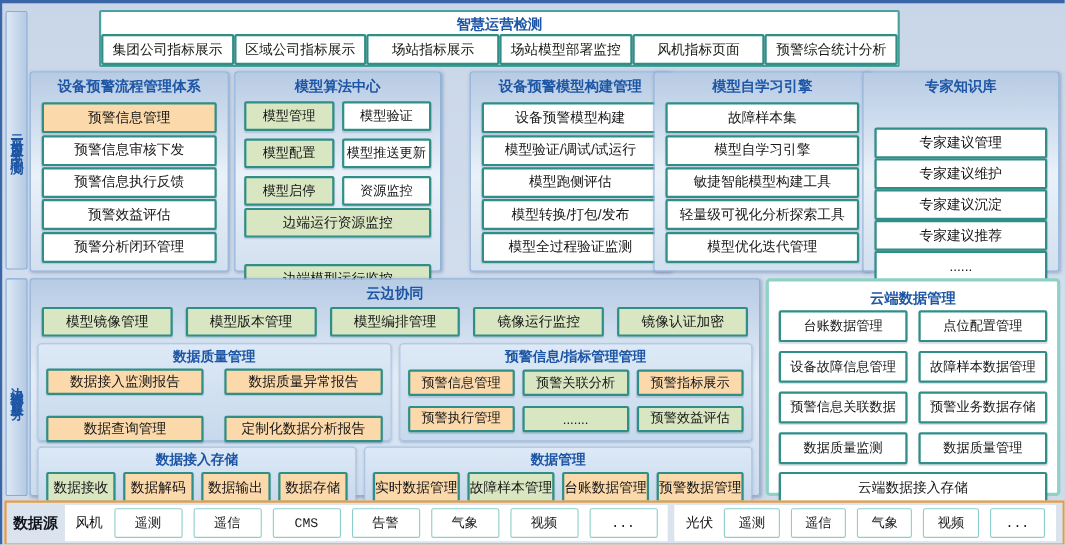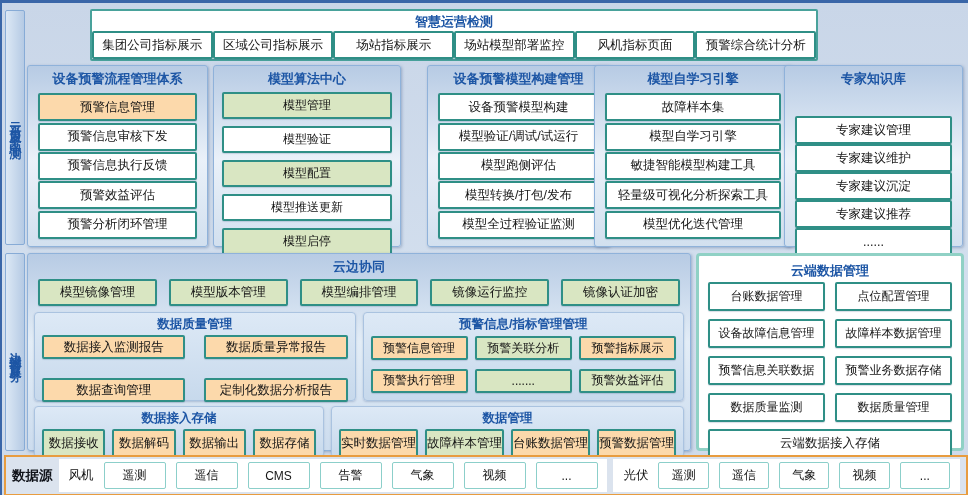--- a/index.html
+++ b/index.html
@@ -47,21 +47,21 @@
     display:flex;flex-direction:column;
     box-shadow:1px 1px 3px rgba(50,80,130,.35);
   }
   #col1{left:25px;width:181px;}
   #col2{left:211px;width:188px;}
   #col3{left:405px;width:183px;margin-left:20px;}
   #col4{left:592px;width:198px;}
   #col5{left:782px;width:179px;gap:24px;}
   .stack{flex:1;display:flex;flex-direction:column;justify-content:space-evenly;padding:2px 10px 6px;}
   .stack .box{height:24px;}
-  .grid2{display:grid;grid-template-columns:1fr;gap:7px;padding:2px 8px 0;}
+  .grid2{display:grid;grid-template-columns:1fr 1fr;gap:7px;padding:2px 8px 0;}
   .grid2 .box{height:23px;font-size:12px;}
   .stack2{display:flex;flex-direction:column;gap:24px;padding:2px 8px 8px;}
   .stack2 .box{height:23px;}
 
   .lower-panel{
     position:absolute;left:25px;top:250px;width:664px;height:198px;box-sizing:border-box;
     background:linear-gradient(180deg,#b7cbe4 0%,#e3edf7 45%,#ccdcee 100%);
     border:1px solid #8fb2da;border-radius:3px;
     display:flex;flex-direction:column;padding:2px 6px 5px;
     box-shadow:1px 1px 3px rgba(50,80,130,.35);
@@ -100,21 +100,21 @@
     position:absolute;left:2px;top:452px;width:964px;height:41px;box-sizing:border-box;
     background:#dbe3ee;border:2px solid #e89c3f;
     display:flex;align-items:center;gap:6px;padding:0 6px;
   }
   .ds-label{font-weight:bold;color:#10131a;font-size:13.5px;flex:none;}
   .ds-group{background:#fff;display:flex;align-items:center;gap:10px;padding:3px 10px;height:33px;box-sizing:border-box;}
   .ds-group1{flex:1.62;justify-content:center;}
   .ds-group2{flex:1;}
   .ds-name{font-size:12.5px;color:#111;flex:none;}
   .ds-items{display:flex;flex:1;gap:10px;}
-  .ds-items .box{flex:1;height:25px;border:1px solid #8ccfca;background:#fff;box-shadow:none;font-size:12px;}
+  .ds-items .box{flex:1;height:25px;border:1px solid #8ccfca;background:#fff;box-shadow:none;font-size:12px;font-family:Liberation Mono, monospace;}
 </style>
 </head>
 <body>
 
 <div class="stage">
 
   <div class="vlabel vlabel-top">
     <span>云平台服务（中心测）</span>
   </div>
   <div class="vlabel vlabel-bottom">

